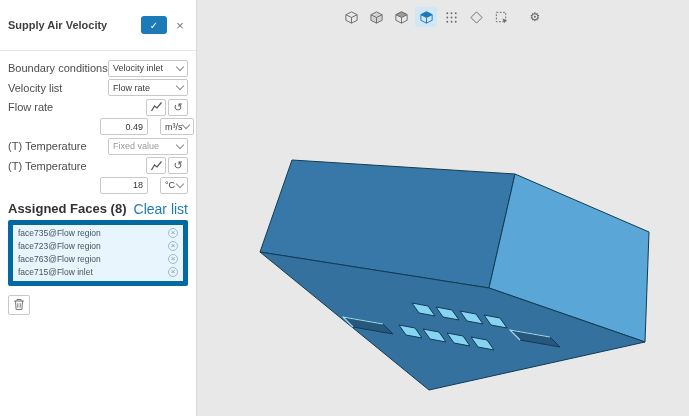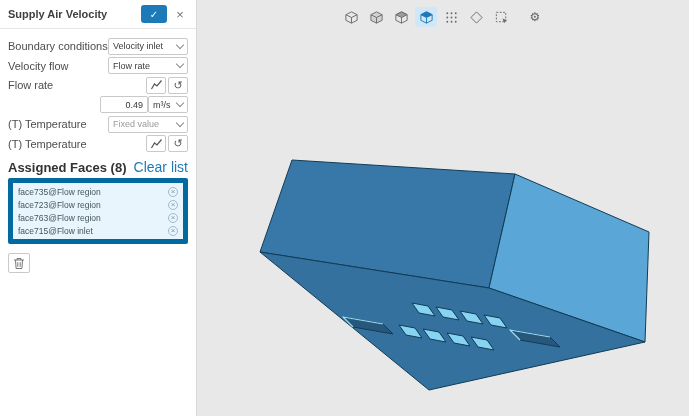--- a/index.html
+++ b/index.html
@@ -2,42 +2,42 @@
 <html><head>
 <meta charset="utf-8">
 <style>
   html,body{margin:0;padding:0;background:#e8e8e8;}
   .app{width:689px;height:416px;display:flex;font-family:"Liberation Sans",sans-serif;
        background:#e8e8e8;overflow:hidden;position:relative;}
 
   
   .panel{width:197px;min-width:197px;background:#fff;border-right:1px solid #d8d8d8;
          display:flex;flex-direction:column;box-sizing:border-box;}
-  .panel-header{display:flex;align-items:center;gap:5px;padding:5px 8px;border-bottom:1px solid #e6e6e6;}
+  .panel-header{display:flex;align-items:center;gap:5px;padding:16px 8px;border-bottom:1px solid #e6e6e6;}
   .panel-title{flex:1;font-size:11px;font-weight:bold;color:#3f3f3f;}
   .btn-confirm{width:26px;height:18px;background:#1d7ab8;border:none;border-radius:3px;color:#fff;
                font-size:10px;display:flex;align-items:center;justify-content:center;cursor:pointer;padding:0;}
   .btn-close{width:16px;height:16px;background:none;border:none;color:#767676;font-size:13px;
              line-height:1;cursor:pointer;padding:0;}
   .panel-body{padding:6px 8px 0;}
   .row{display:flex;align-items:center;justify-content:space-between;height:17px;margin:2.5px 0;}
   .row.right{justify-content:flex-end;}
   .lbl{font-size:11px;color:#4d4d4d;white-space:nowrap;}
   .select{width:80px;height:17px;border:1px solid #c9c9c9;border-radius:2px;background:#fff;
           display:flex;align-items:center;justify-content:space-between;padding:0 4px;
           box-sizing:border-box;cursor:pointer;}
   .select .txt{font-size:9px;color:#3c3c3c;white-space:nowrap;overflow:hidden;}
   .select.muted .txt{color:#9a9a9a;}
   .chev{width:5px;height:5px;border-right:1.2px solid #8a8a8a;border-bottom:1.2px solid #8a8a8a;
         transform:rotate(45deg);margin-top:-3px;flex:none;}
   .iconpair{display:flex;gap:2px;}
   .sq-btn{width:20px;height:17px;border:1px solid #c9c9c9;border-radius:2px;background:#fff;
           display:flex;align-items:center;justify-content:center;cursor:pointer;padding:0;}
   .undo{font-size:11px;color:#555;line-height:1;}
-  .valgroup{display:flex;gap:0;width:88px;}
+  .valgroup{display:flex;gap:12px;width:88px;}
   .value-input{width:48px;height:17px;border:1px solid #c9c9c9;border-radius:2px;font-size:9px;color:#333;
                text-align:right;padding:0 4px;box-sizing:border-box;font-family:inherit;}
   .unit-select{flex:1;width:auto;text-align:right;}
   .af-header{display:flex;justify-content:space-between;align-items:center;margin:7px 0 3px;}
   .af-title{font-size:13px;font-weight:bold;color:#333;}
   .af-clear{font-size:14px;color:#1d7ab8;background:none;border:none;cursor:pointer;padding:0;}
   .af-box{border:5px solid #0369a1;background:#e9f5fc;border-radius:2px;padding:2px 0;}
   .af-item{display:flex;justify-content:space-between;align-items:center;height:13px;padding:0 5px;cursor:pointer;}
   .af-item .nm{font-size:8.5px;color:#44555f;}
   .af-x{width:10px;height:10px;border:1px solid #9dbbcd;border-radius:50%;background:transparent;
@@ -72,21 +72,21 @@
 
       <div class="row">
         <span class="lbl">Boundary conditions</span>
         <div class="select">
           <span class="txt">Velocity inlet</span>
           <span class="chev"></span>
         </div>
       </div>
 
       <div class="row">
-        <span class="lbl">Velocity flow</span>
+        <span class="lbl">Velocity list</span>
         <div class="select">
           <span class="txt">Flow rate</span>
           <span class="chev"></span>
         </div>
       </div>
 
 
       <div class="row">
         <span class="lbl">Flow rate</span>
         <div class="iconpair">
@@ -126,20 +126,29 @@
             <svg width="13" height="12" viewBox="0 0 13 12">
               <polyline points="1.5,10 4.5,5 7,7 11.5,1.5" fill="none" stroke="#555" stroke-width="1.2"></polyline>
             </svg>
           </button>
           <button class="sq-btn">
             <span class="undo">↺</span>
           </button>
         </div>
       </div>
 
+      <div class="row right">
+        <div class="valgroup">
+          <input class="value-input" type="text" value="18" style="">
+          <div class="select unit-select">
+            <span class="txt">°C</span>
+            <span class="chev"></span>
+          </div>
+        </div>
+      </div>
 
       <div class="af-header">
         <span class="af-title">Assigned Faces (8)</span>
         <button class="af-clear">Clear list</button>
       </div>
 
       <div class="af-box">
         <div class="af-item">
           <span class="nm">face735@Flow region</span>
           <button class="af-x">×</button>

